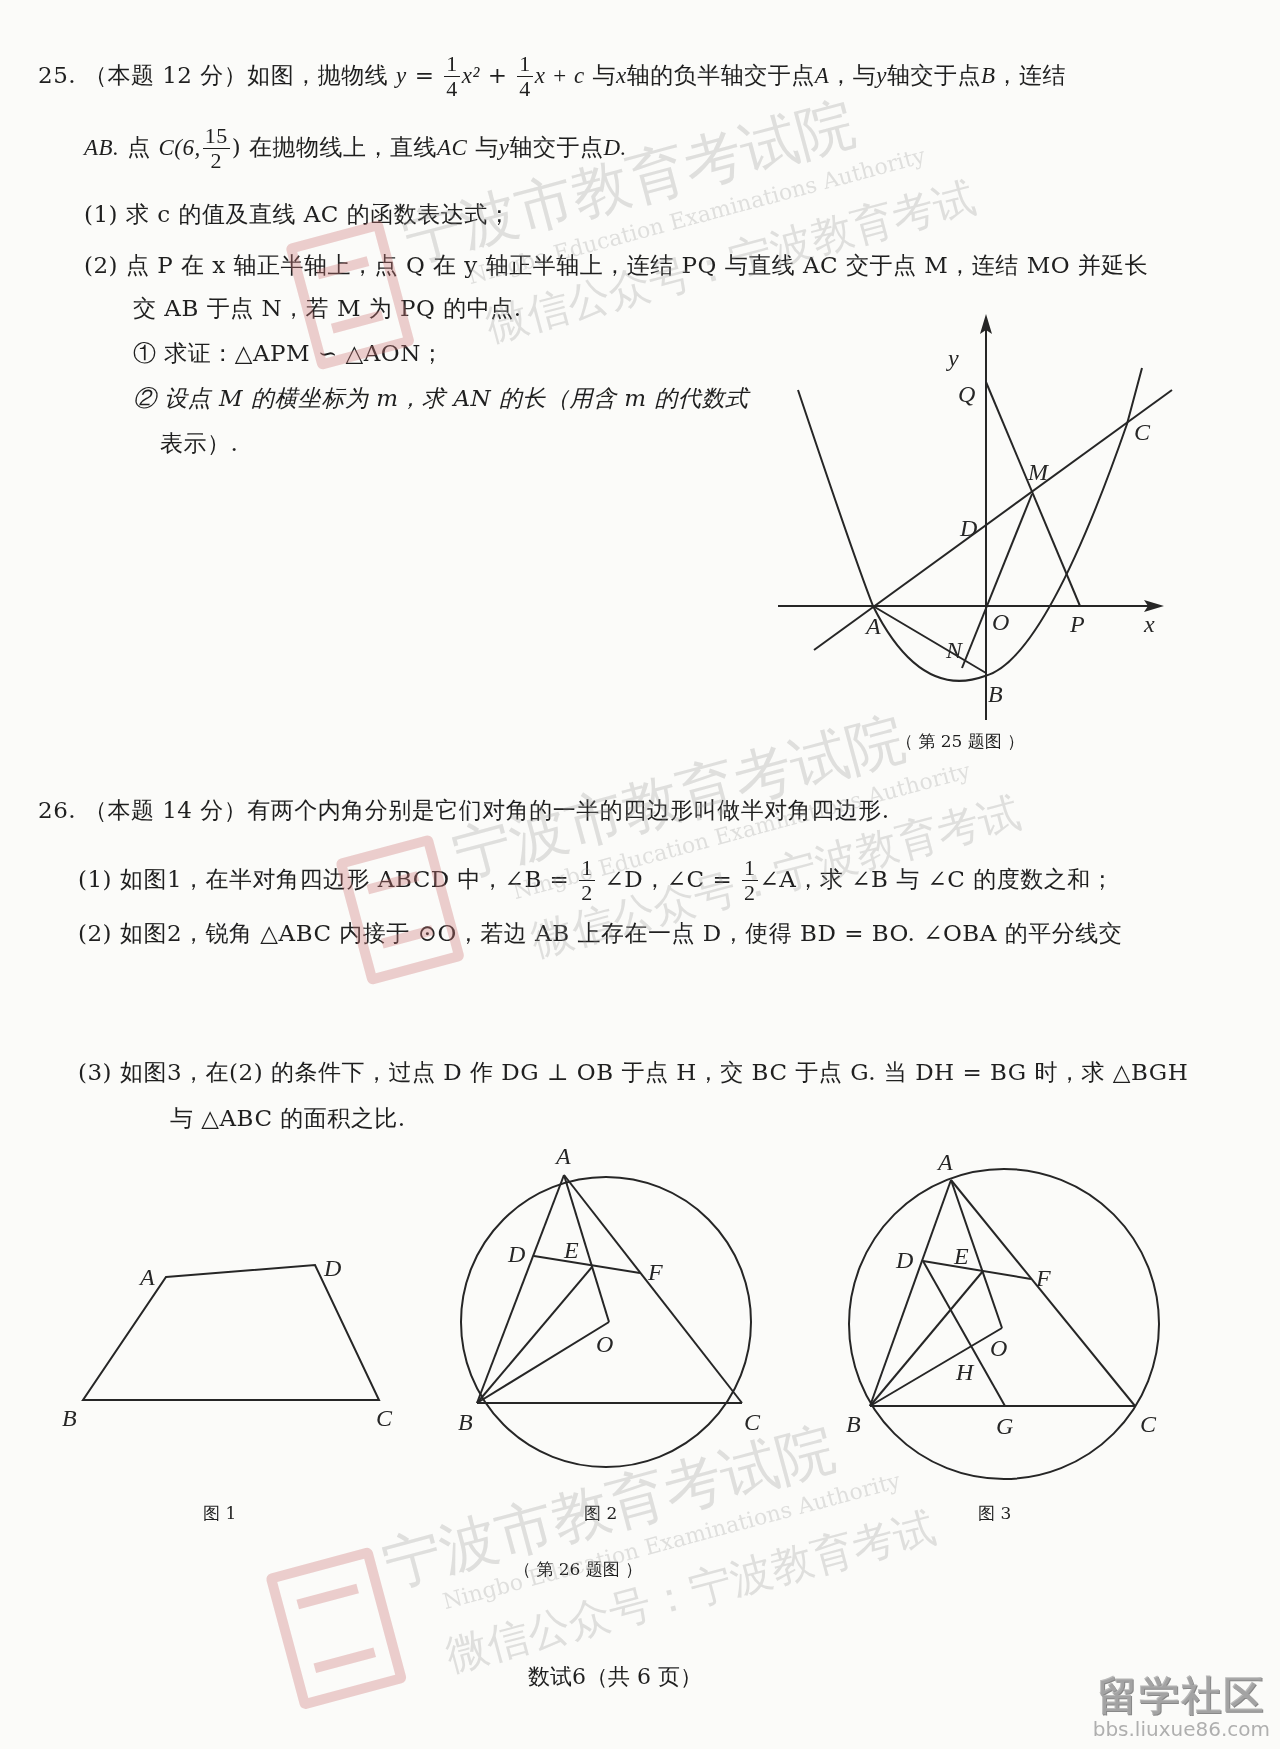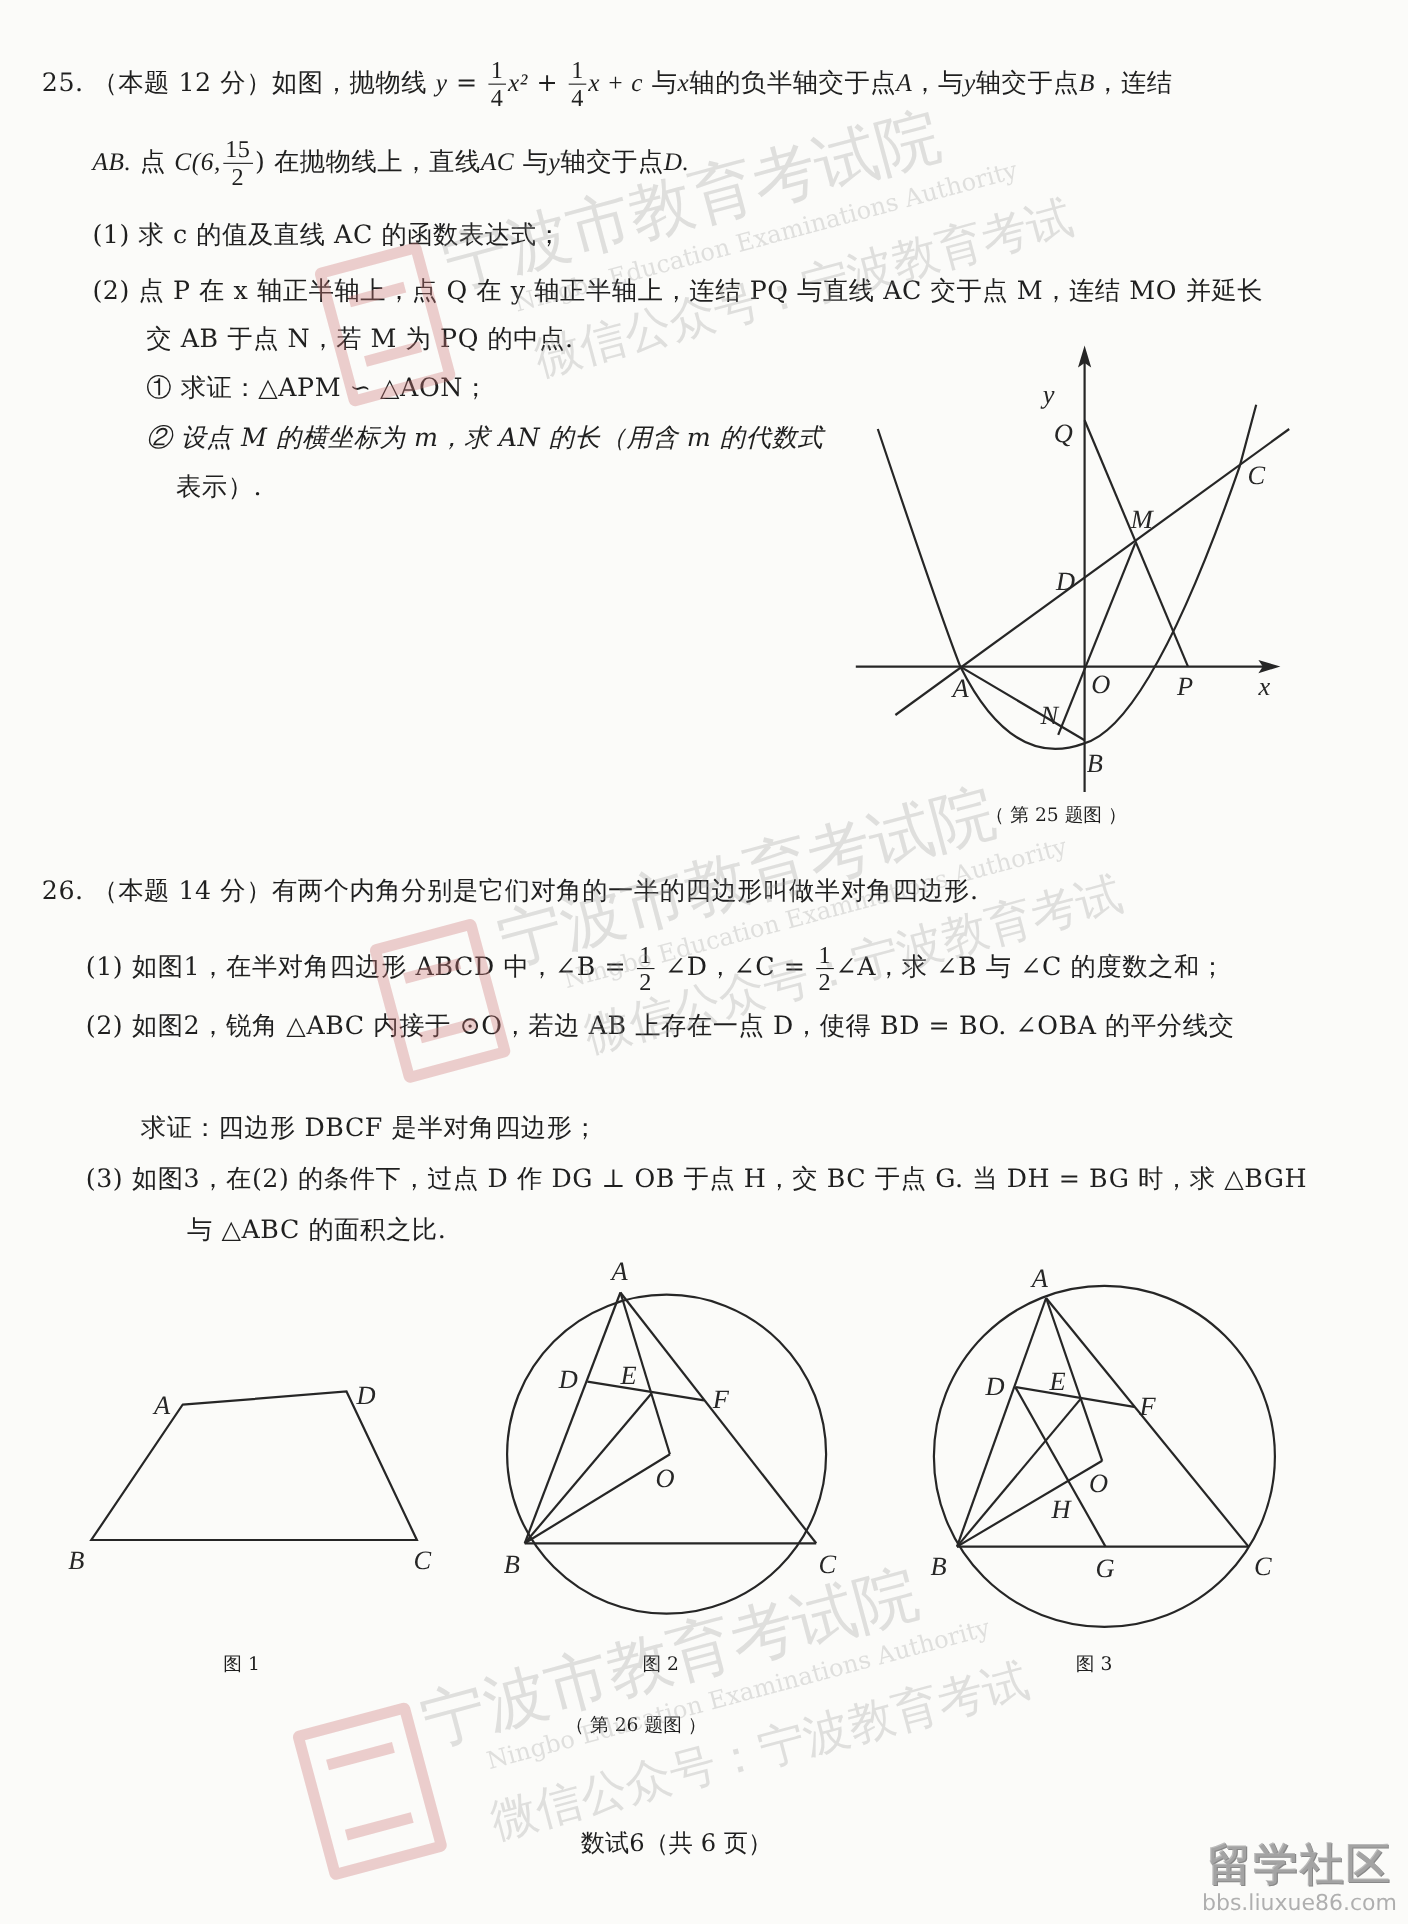--- a/index.html
+++ b/index.html
@@ -115,21 +115,20 @@
   </div>
 
   <div class="line" style="left:78px; top:856px;">
     <span>(1) 如图1，在半对角四边形 ABCD 中，∠B =</span>
     <span class="frac"><span class="num">1</span><span class="den">2</span></span>
     <span>∠D，∠C =</span>
     <span class="frac"><span class="num">1</span><span class="den">2</span></span><span>∠A，求 ∠B 与 ∠C 的度数之和；</span>
   </div>
 
   <div class="line" style="left:78px; top:918px;">(2) 如图2，锐角 △ABC 内接于 ⊙O，若边 AB 上存在一点 D，使得 BD = BO. ∠OBA 的平分线交</div>
-  <div class="line" style="left:128px; top:1011px;">求证：四边形 DBCF 是半对角四边形；</div>
   <div class="line" style="left:78px; top:1057px;">(3) 如图3，在(2) 的条件下，过点 D 作 DG ⊥ OB 于点 H，交 BC 于点 G. 当 DH = BG 时，求 △BGH</div>
   <div class="line" style="left:128px; top:1103px;margin-left:42px;">与 △ABC 的面积之比.</div>
 
   <svg style="left:40px; top:1140px;" width="400" height="300" viewBox="0 0 400 300">
     <polygon class="stroke" points="126,137 275,125 339,260 43,260"></polygon>
     <text x="100" y="145">A</text>
     <text x="284" y="136">D</text>
     <text x="22" y="286">B</text>
     <text x="336" y="286">C</text>
   </svg>

